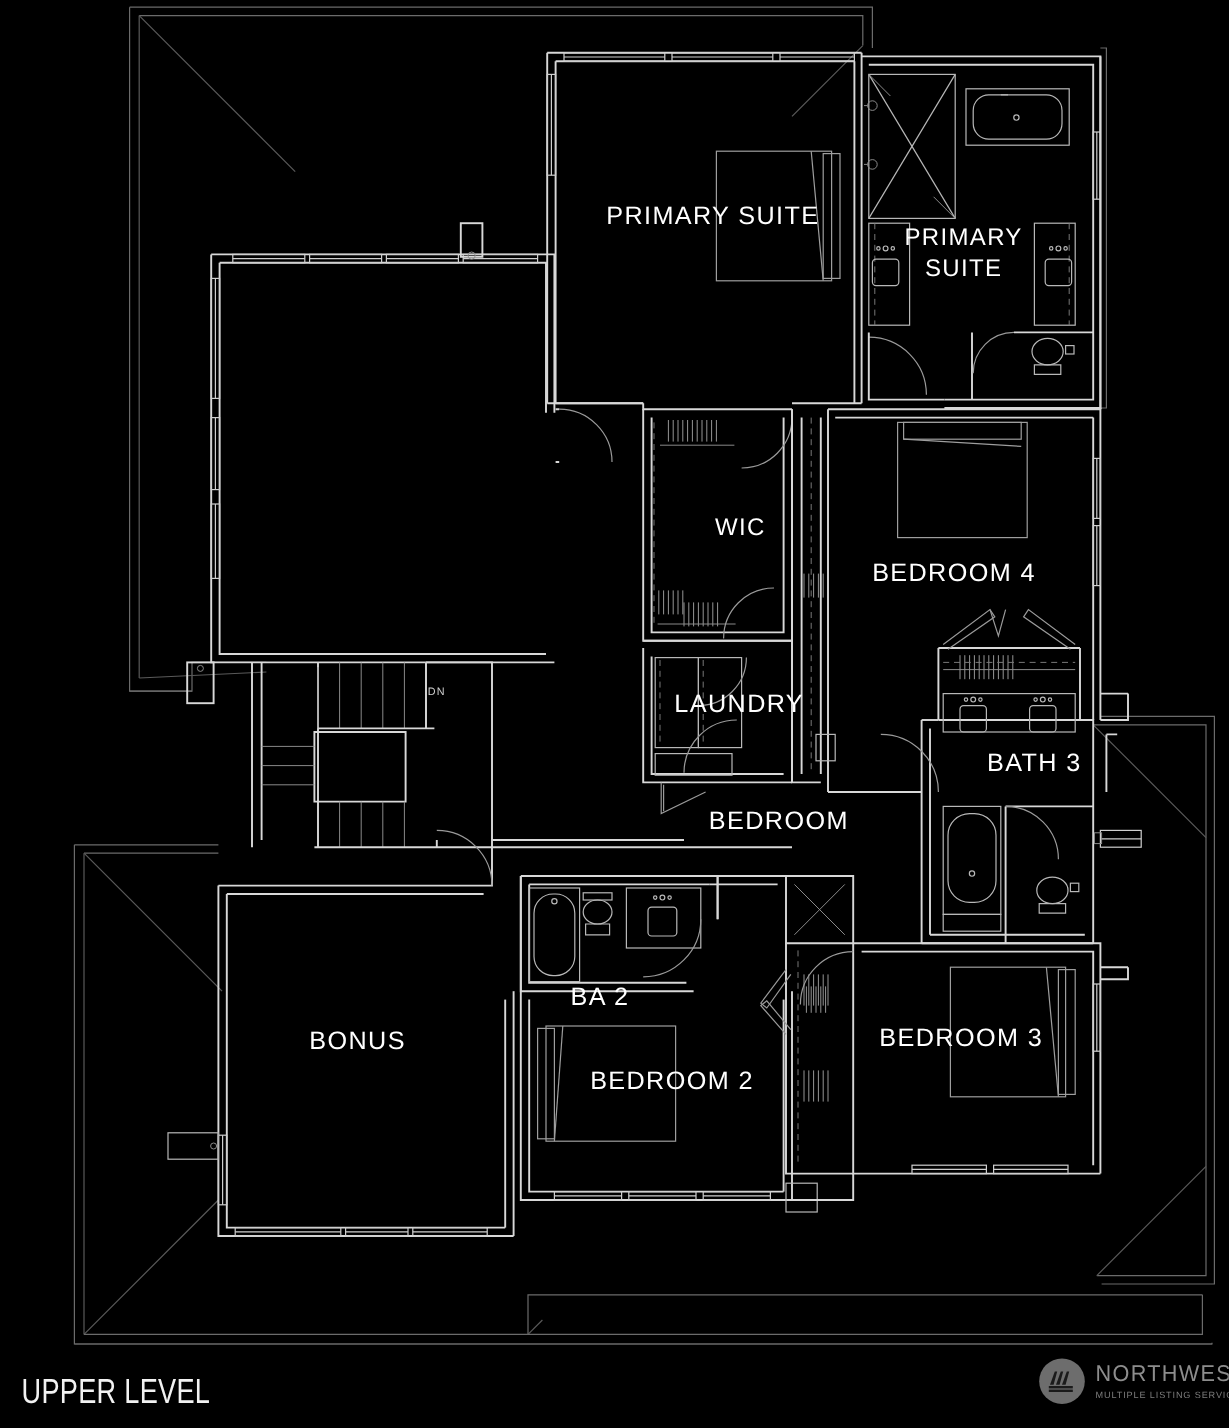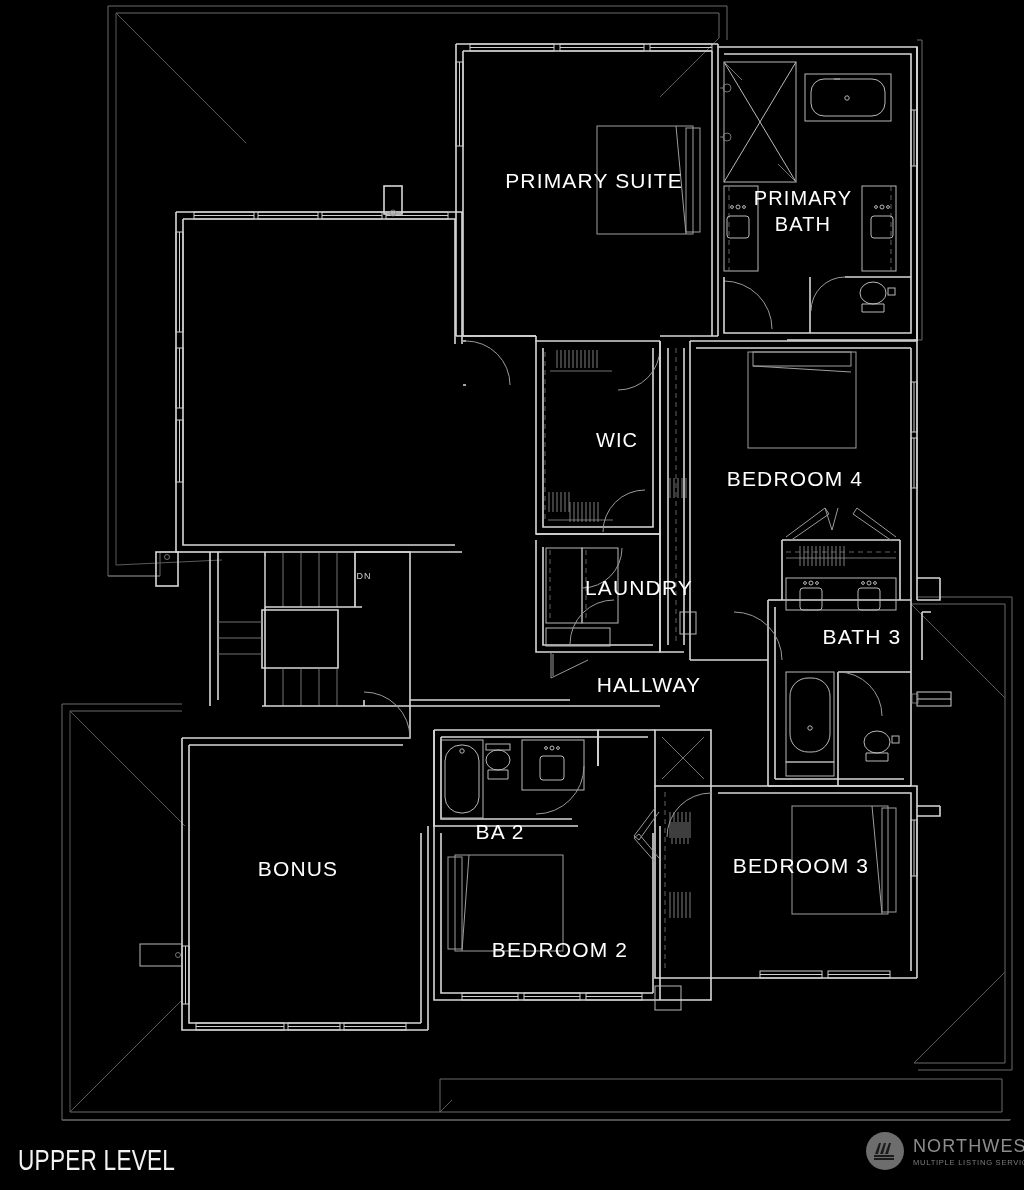--- a/index.html
+++ b/index.html
@@ -654,41 +654,41 @@
       <g class="fixthin">
           <rect x="912" y="694" width="6" height="9"></rect>
         </g>
     </g>
   </svg>
 
   <div class="room-label sz-lg" style="left:594px; top:181px;">PRIMARY SUITE</div>
 
   <div class="room-label sz-md" style="left:803px; top:212px;">
     <span>PRIMARY</span><br>
-    <span>BATH</span>
+    <span>SUITE</span>
   </div>
 
 
   <div class="room-label sz-md" style="left:617px; top:441px;">WIC</div>
 
   <div class="room-label sz-lg" style="left:795px; top:479px;text-align:right;">BEDROOM 4</div>
 
-  <div class="room-label sz-lg" style="left:639px; top:588px;">LAUNDRY</div>
+  <div class="room-label sz-lg" style="left:616px; top:588px;">LAUNDRY</div>
 
   <div class="room-label sz-lg" style="left:862px; top:637px;">BATH 3</div>
 
-  <div class="room-label sz-lg" style="left:649px; top:685px;">HALLWAY</div>
+  <div class="room-label sz-lg" style="left:649px; top:685px;">BEDROOM</div>
 
   <div class="room-label sz-lg" style="left:500px; top:832px;">BA 2</div>
 
   <div class="room-label sz-lg" style="left:298px; top:869px;">BONUS</div>
 
   <div class="room-label sz-lg" style="left:801px; top:866px;text-align:center;">BEDROOM 3</div>
 
-  <div class="room-label sz-lg" style="left:560px; top:902px;margin-top:48px;">BEDROOM 2</div>
+  <div class="room-label sz-lg" style="left:560px; top:902px;">BEDROOM 2</div>
 
   <div class="room-label sz-sm" style="left:364px; top:577px;">DN</div>
 
   <div id="title-block">UPPER LEVEL</div>
 
   <div id="mls-logo">
     <div class="badge">
       <svg width="24" height="22" viewBox="0 0 24 22" aria-hidden="true">
         <g fill="#1b1b1b">
           <polygon points="2,14 6,3 8,3 5,14"></polygon>

